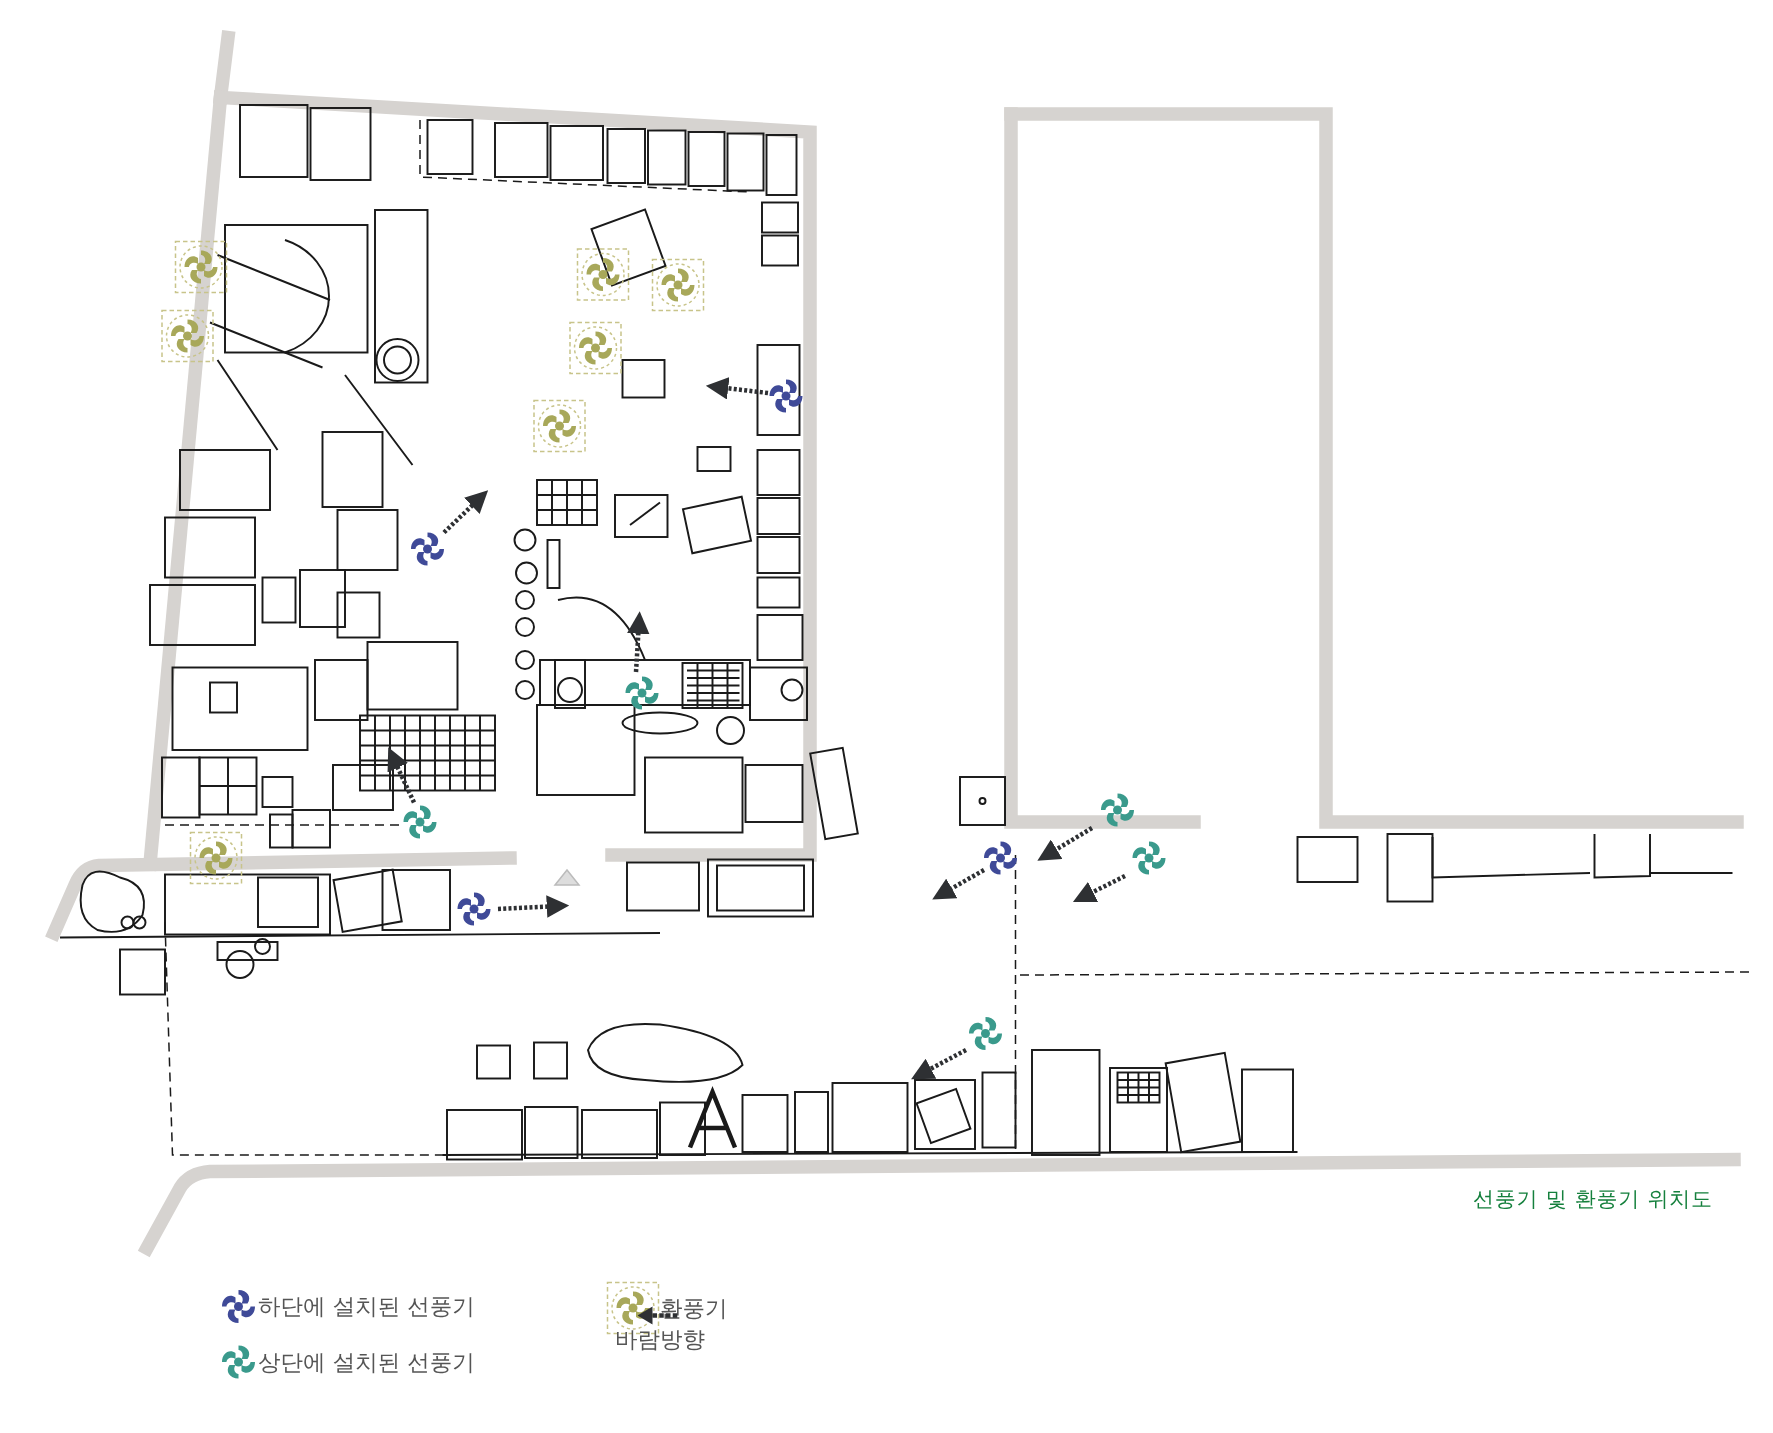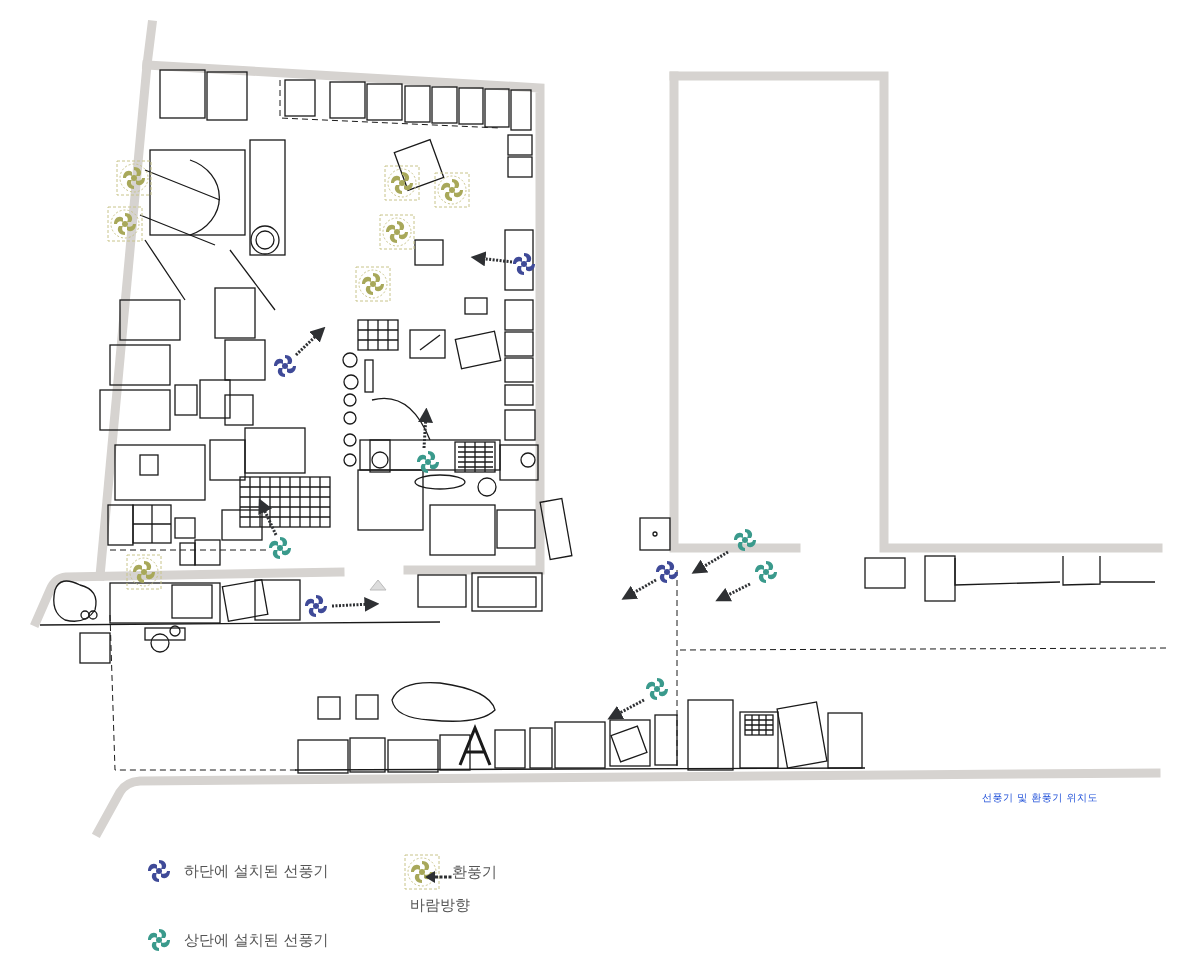--- a/index.html
+++ b/index.html
@@ -1,22 +1,22 @@
 <!DOCTYPE html>
 <html><head>
 <meta charset="utf-8">
 <style>
   html,body{margin:0;padding:0;background:#ffffff;}
   body{width:1182px;height:955px;position:relative;overflow:hidden;font-family:"DejaVu Sans",sans-serif;}
   #plan{position:absolute;left:0;top:0;width:1182px;height:955px;}
   .wall{stroke:#d6d3d0;stroke-width:9;fill:none;stroke-linecap:square;}
   .ink{stroke:#1a1a1a;stroke-width:1.3;fill:none;}
   .dash{stroke:#1a1a1a;stroke-width:1;fill:none;stroke-dasharray:6 4;}
-  .caption{position:absolute;left:982px;top:791px;font-size:10px;color:#1d4ed8;letter-spacing:0.5px;}
-  .legend{position:absolute;font-size:15px;color:#555;display:flex;align-items:center;gap:12px;}
+  .caption{position:absolute;left:982px;top:791px;font-size:14px;color:#15803d;letter-spacing:0.5px;}
+  .legend{position:absolute;font-size:15px;color:#555;display:flex;align-items:center;gap:0;}
   .legend svg{flex:none;}
 </style>
 </head>
 <body>
 
 <svg id="plan" viewBox="0 0 1182 955" xmlns="http://www.w3.org/2000/svg">
   <defs>
     <g id="fanshape">
       <path d="M0,-11 C6,-11 9,-6 6,-2 L2,-2 C4,-5 2,-8 0,-8 Z"></path>
       <path d="M11,0 C11,6 6,9 2,6 L2,2 C5,4 8,2 8,0 Z"></path>
@@ -219,21 +219,21 @@
 </svg>
 
 <div class="caption">선풍기 및 환풍기 위치도</div>
 
 <div class="legend" style="left:146px;top:858px;">
   <svg width="26" height="26" viewBox="-13 -13 26 26">
       <use href="#fanshape" fill="#3f4a98"></use>
     </svg>
   <span>하단에 설치된 선풍기</span>
 </div>
-<div class="legend" style="left:146px;top:895px;margin-top:32px;">
+<div class="legend" style="left:146px;top:895px;">
   <svg width="26" height="26" viewBox="-13 -13 26 26">
       <use href="#fanshape" fill="#3a9a8c"></use>
     </svg>
   <span>상단에 설치된 선풍기</span>
 </div>
 <div class="legend" style="left:404px;top:854px;justify-content:space-between;">
   <svg width="36" height="36" viewBox="-18 -18 36 36">
       <use href="#vent"></use>
     </svg>
   <span>환풍기</span>

